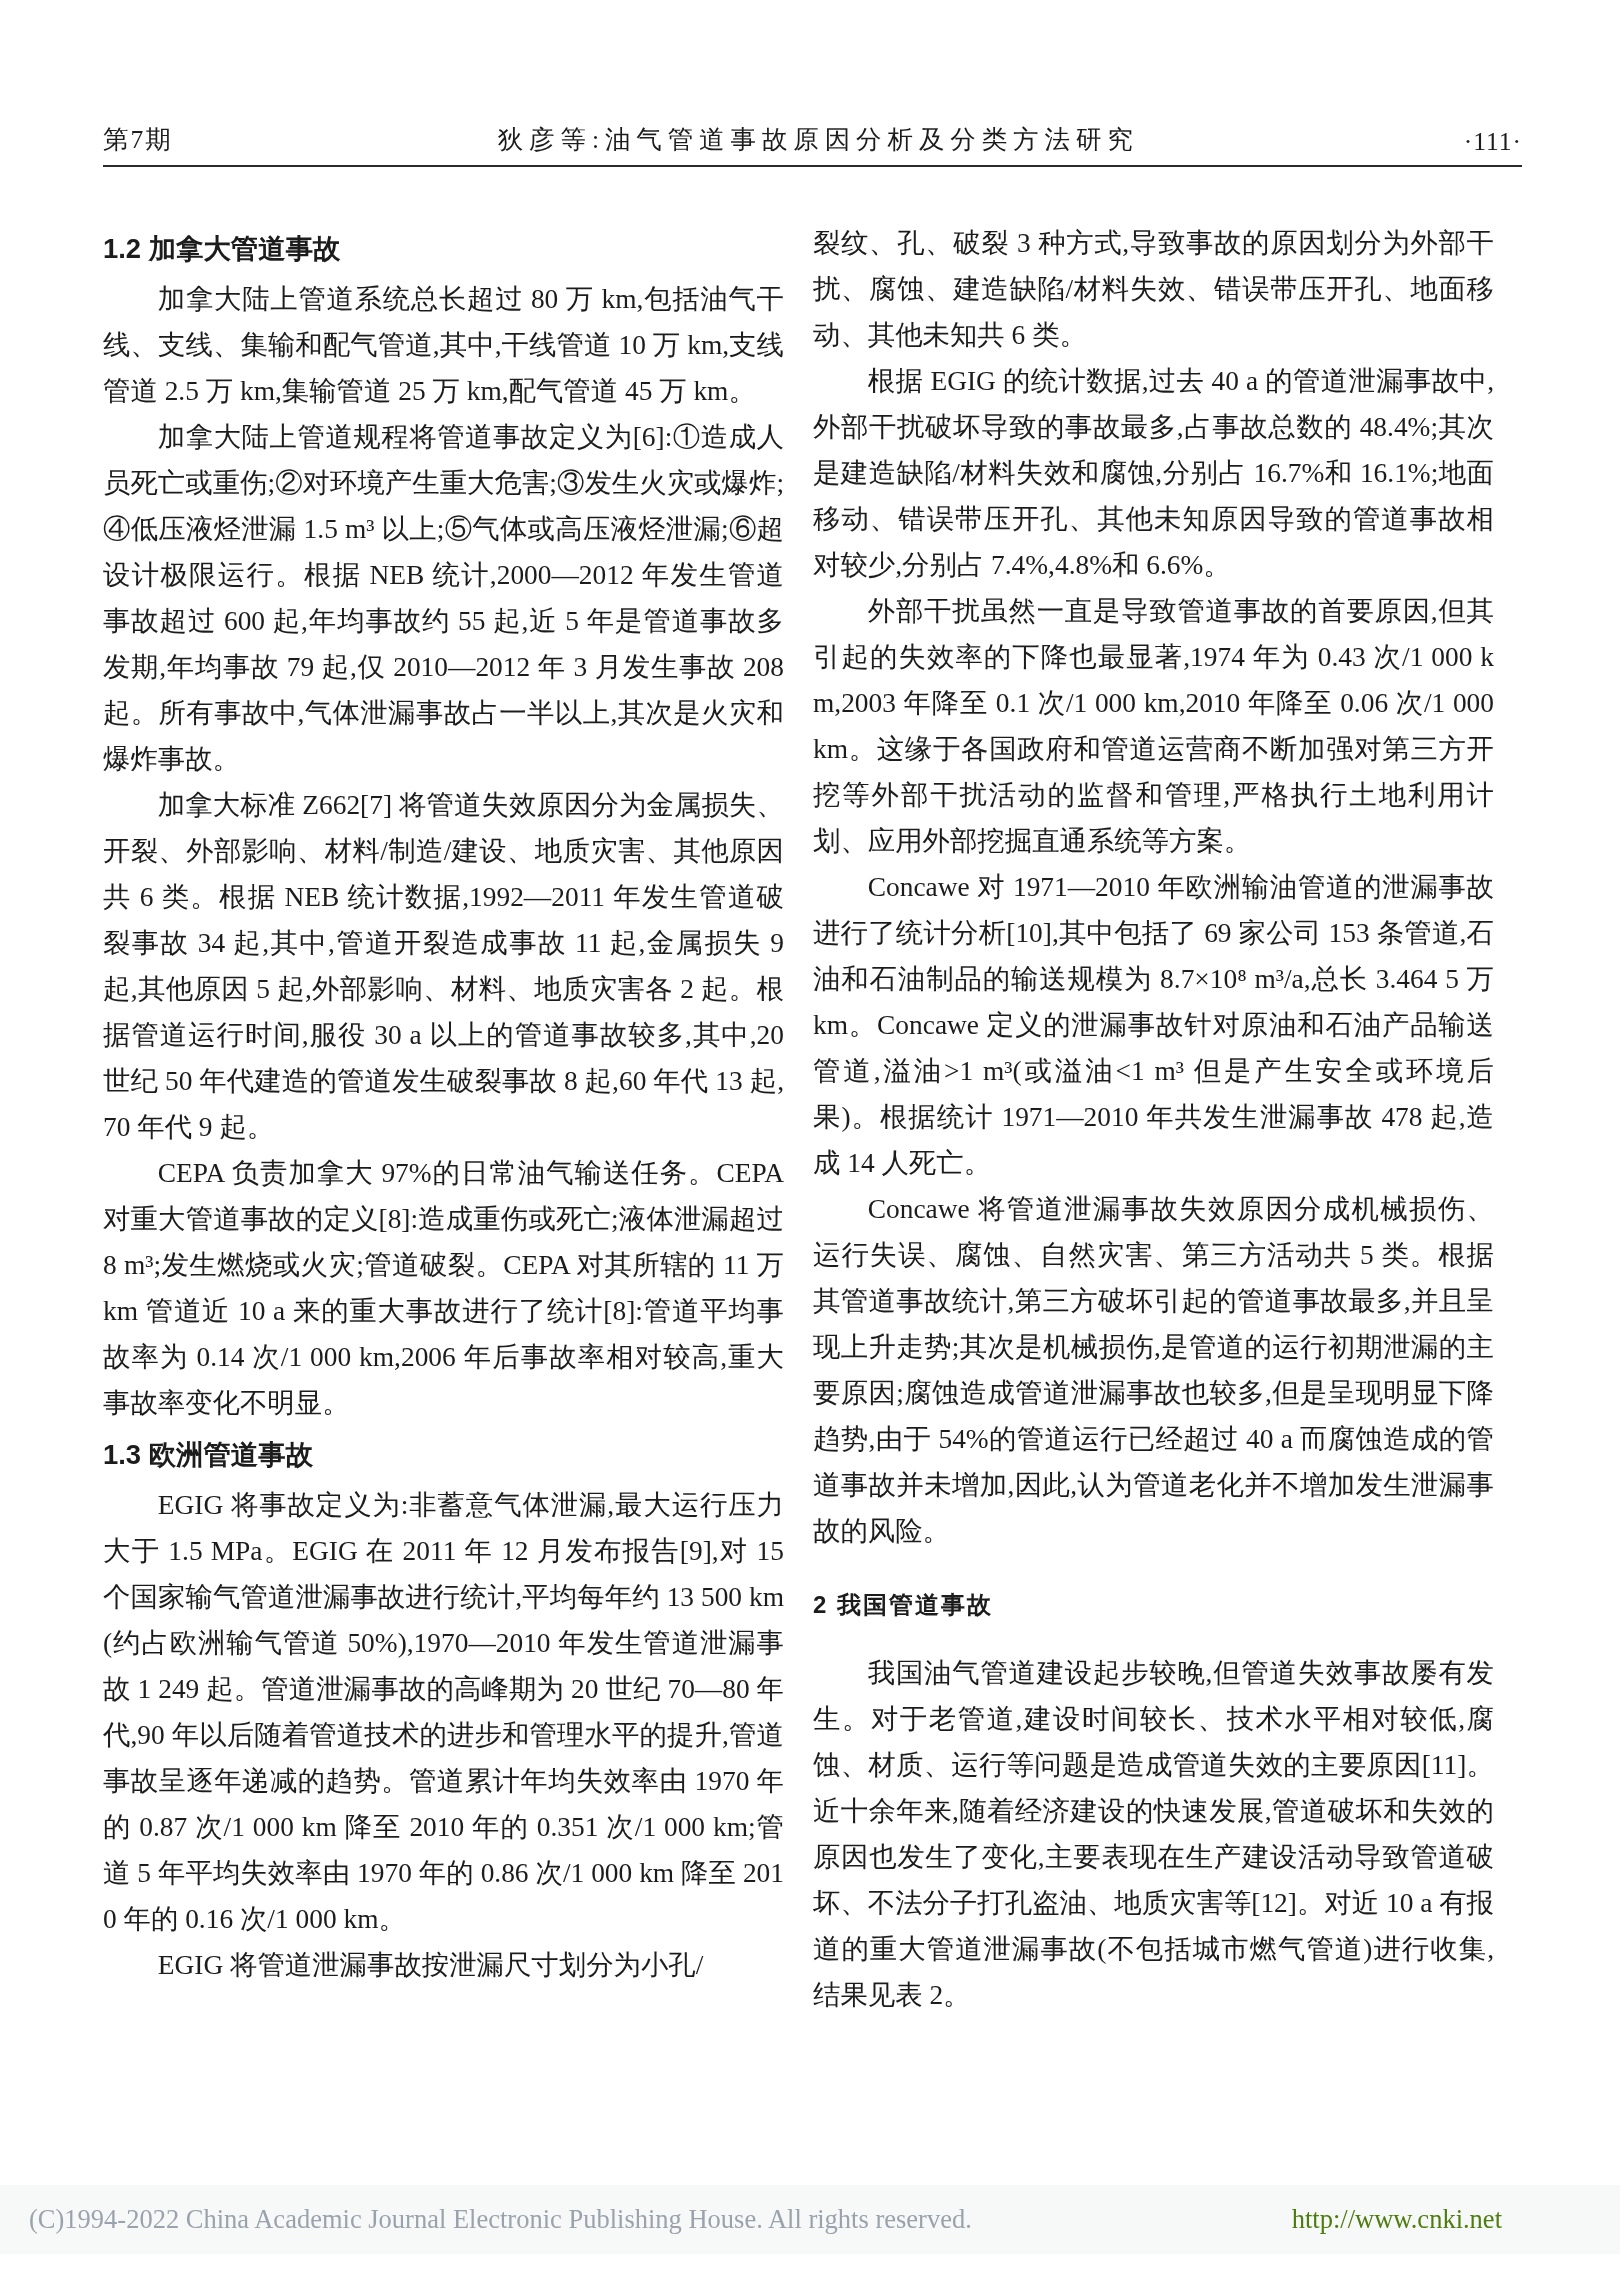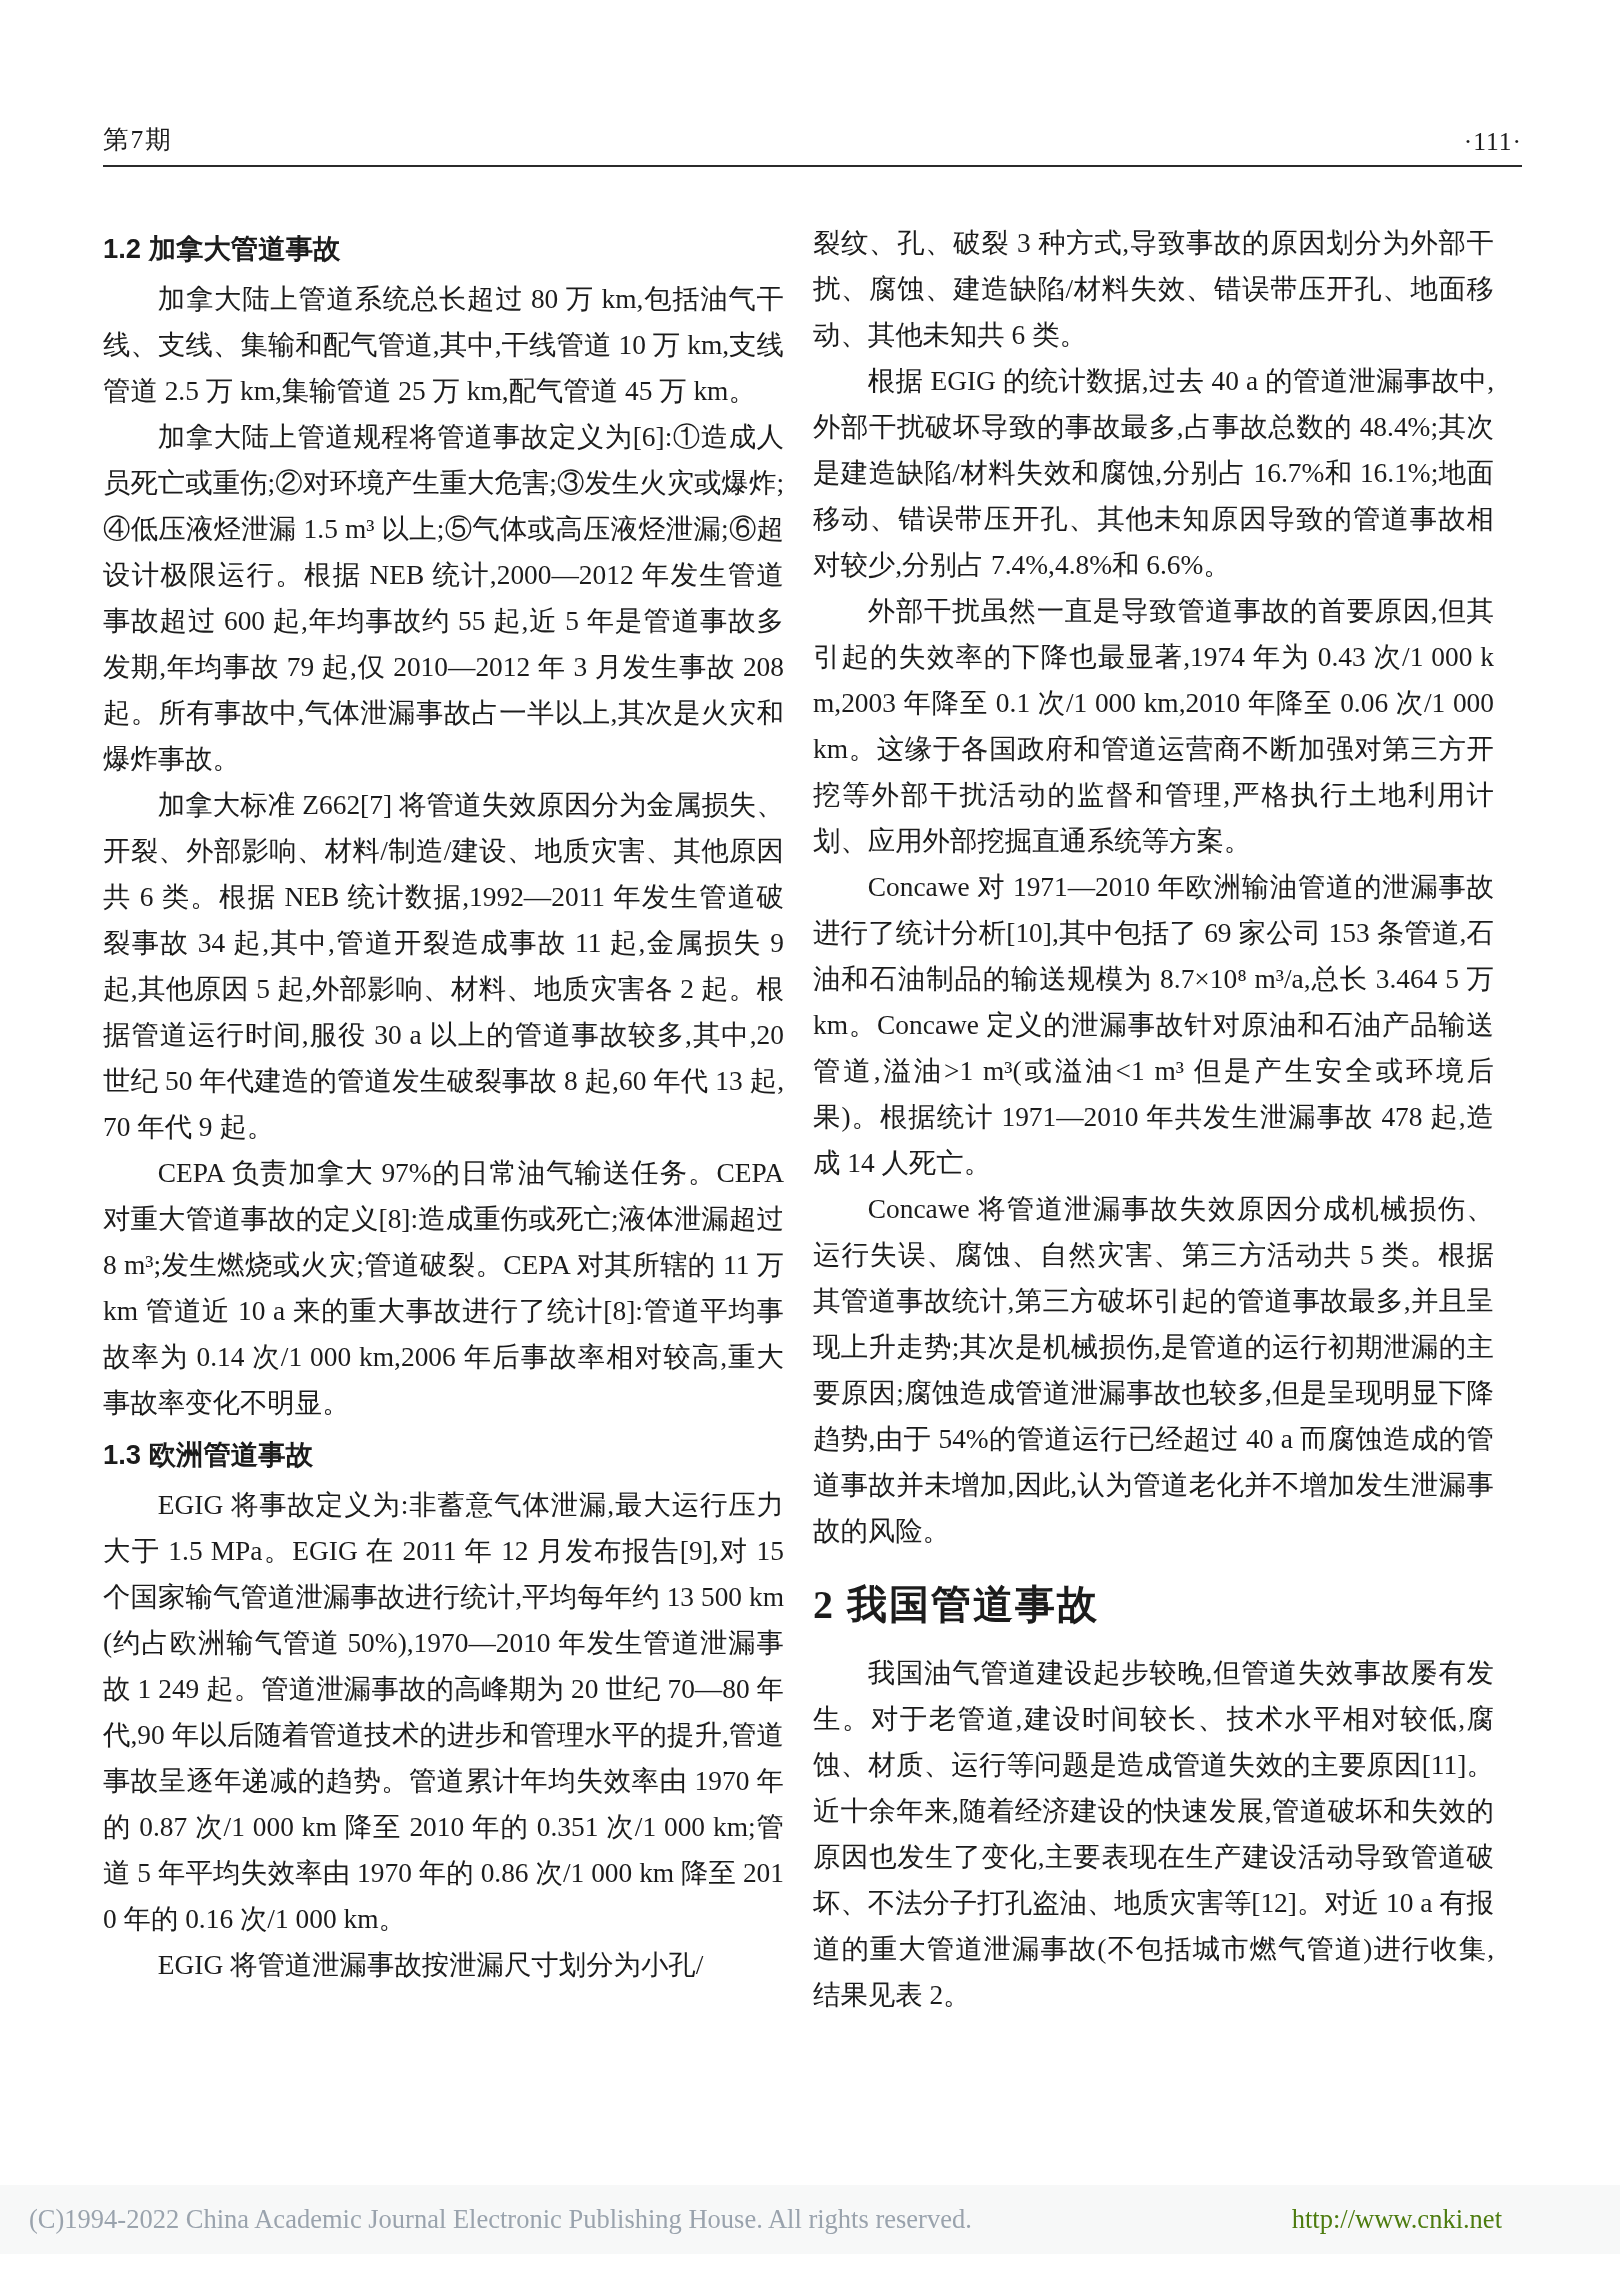--- a/index.html
+++ b/index.html
@@ -48,23 +48,23 @@
   }
   .para.noindent { text-indent: 0; }
   .subhead {
     font-family: "Liberation Sans", "DejaVu Sans", sans-serif;
     font-weight: bold;
     font-size: 27.4px;
     line-height: 46px;
     margin: 5.9px 0 3.9px 0;
   }
   .bighead {
-    font-family: Liberation Serif, serif;
+    font-family: Liberation Sans, sans-serif;
     font-weight: bold;
-    font-size: 40px;
+    font-size: 24px;
     line-height: 43px;
     margin: 29px 0 23.5px 0;
     letter-spacing: 2px;
   }
   
   .footer {
     position: absolute;
     left: 0;
     bottom: 39px;
     width: 1620px;
@@ -81,20 +81,21 @@
   }
   .footer .cnki-url { color: #4d7c0f; text-decoration: none; }
 </style>
 </head>
 <body>
 
 <div class="page">
 
   <div class="header">
     <span class="issue">第7期</span>
+    <span class="running-title">狄彦等:油气管道事故原因分析及分类方法研究</span>
     <span class="pageno">·111·</span>
   </div>
 
   <div class="columns">
 
     <div class="col">
       <h3 class="subhead">1.2  加拿大管道事故</h3>
       <p class="para">加拿大陆上管道系统总长超过 80 万 km,包括油气干线、支线、集输和配气管道,其中,干线管道 10 万 km,支线管道 2.5 万 km,集输管道 25 万 km,配气管道 45 万 km。</p>
       <p class="para">加拿大陆上管道规程将管道事故定义为[6]:①造成人员死亡或重伤;②对环境产生重大危害;③发生火灾或爆炸;④低压液烃泄漏 1.5 m³ 以上;⑤气体或高压液烃泄漏;⑥超设计极限运行。根据 NEB 统计,2000—2012 年发生管道事故超过 600 起,年均事故约 55 起,近 5 年是管道事故多发期,年均事故 79 起,仅 2010—2012 年 3 月发生事故 208 起。所有事故中,气体泄漏事故占一半以上,其次是火灾和爆炸事故。</p>
       <p class="para">加拿大标准 Z662[7] 将管道失效原因分为金属损失、开裂、外部影响、材料/制造/建设、地质灾害、其他原因共 6 类。根据 NEB 统计数据,1992—2011 年发生管道破裂事故 34 起,其中,管道开裂造成事故 11 起,金属损失 9 起,其他原因 5 起,外部影响、材料、地质灾害各 2 起。根据管道运行时间,服役 30 a 以上的管道事故较多,其中,20 世纪 50 年代建造的管道发生破裂事故 8 起,60 年代 13 起,70 年代 9 起。</p>

